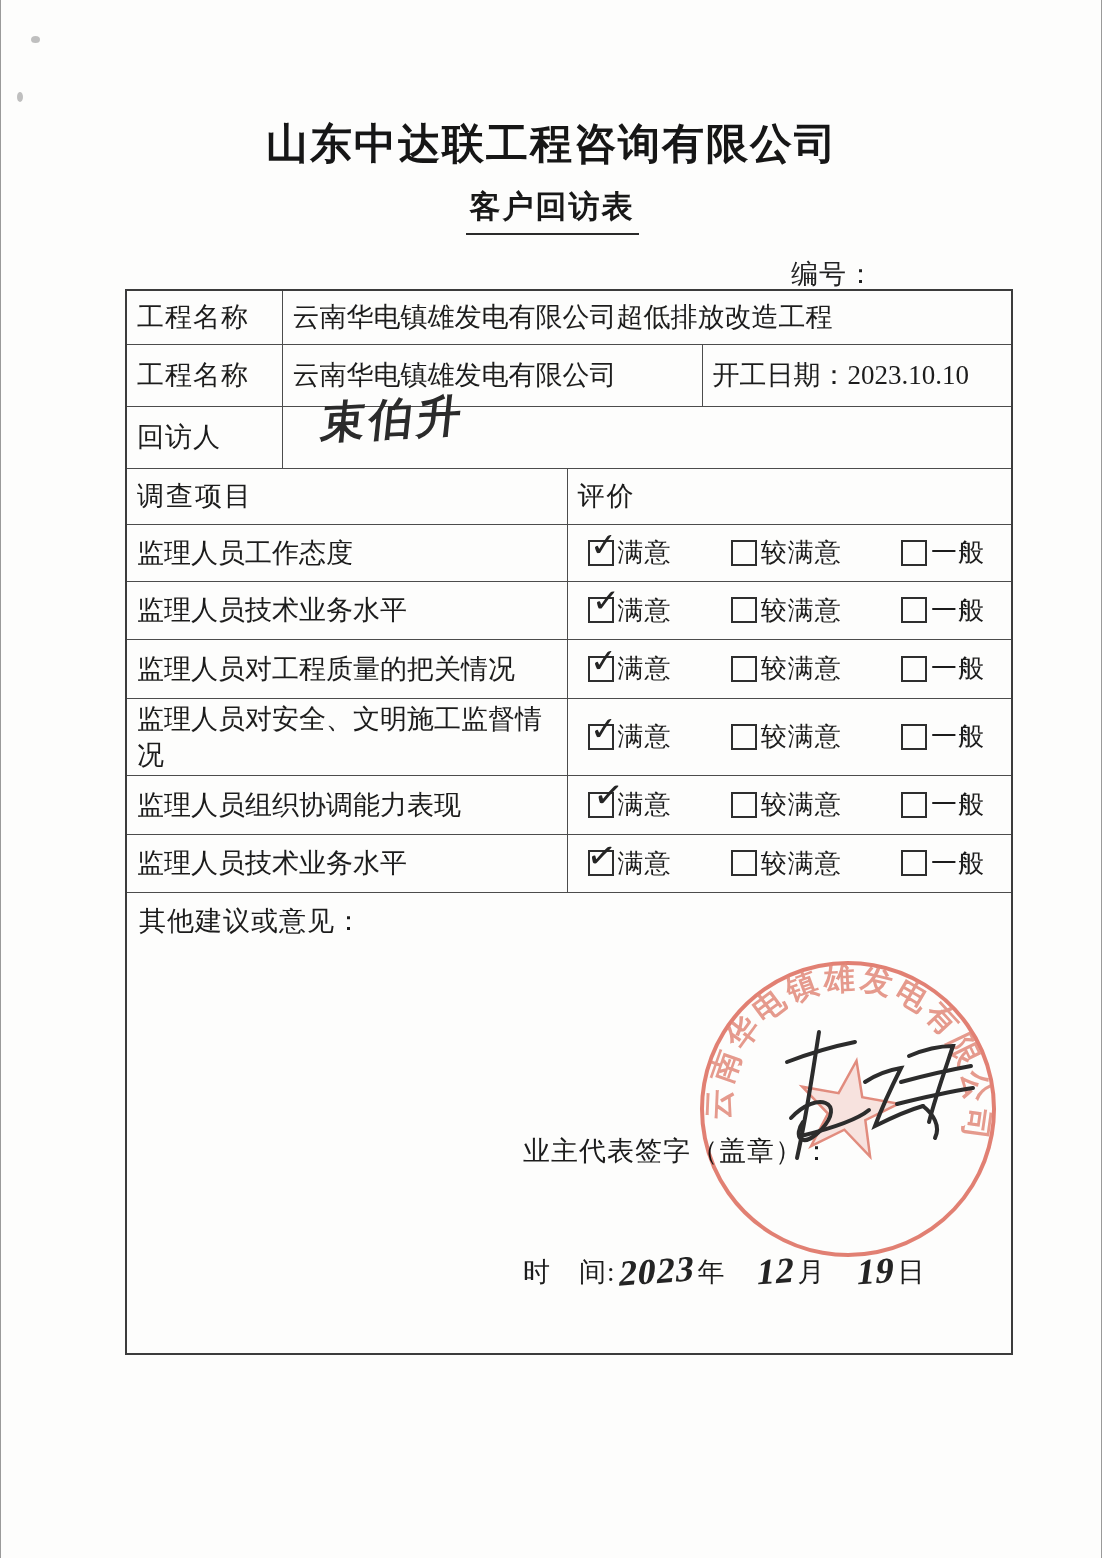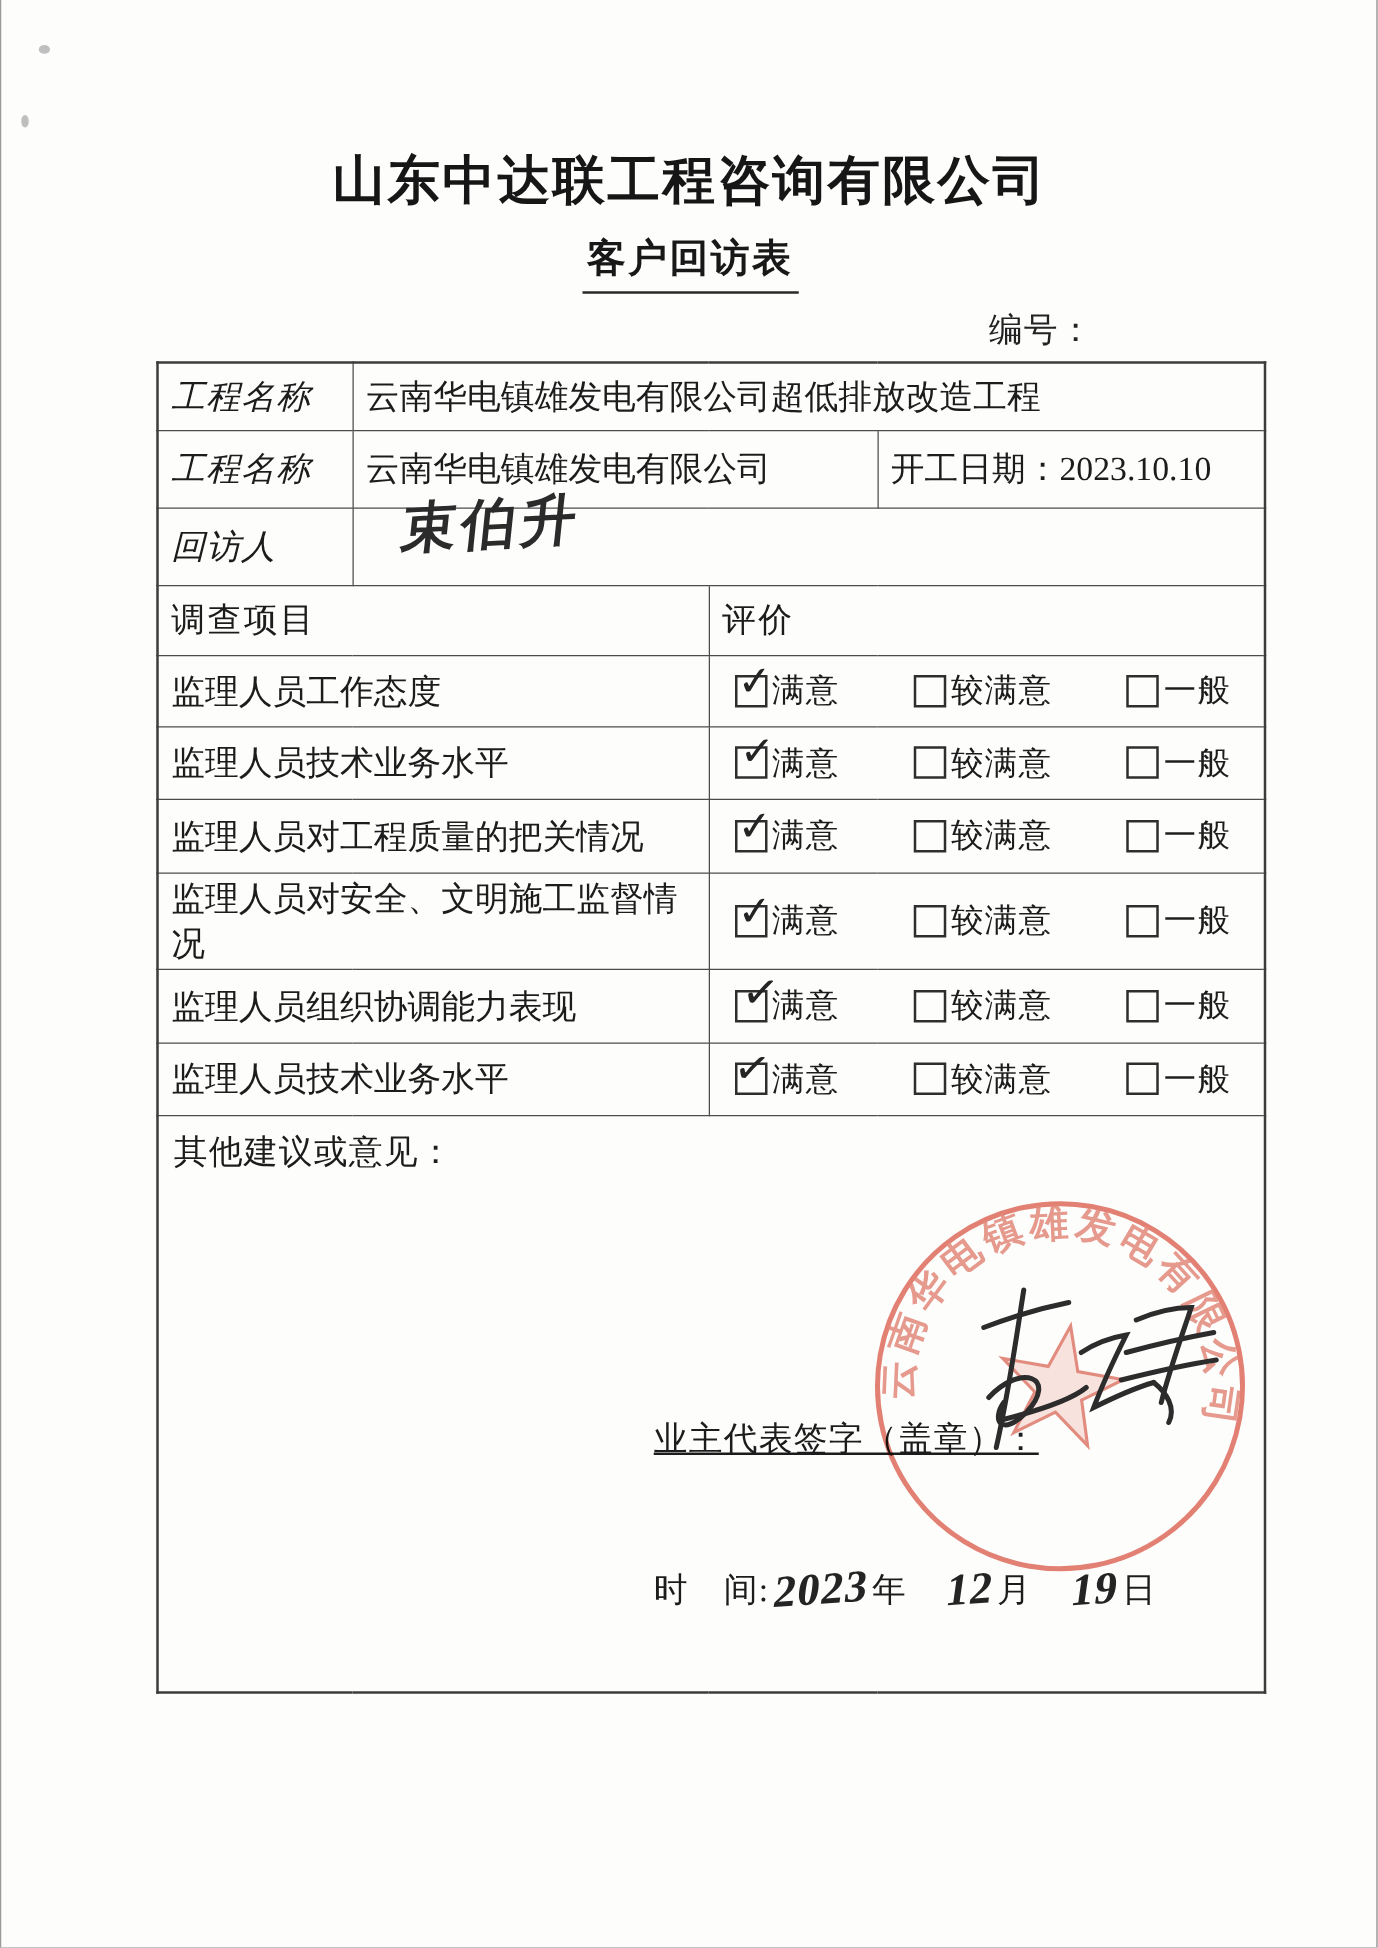--- a/index.html
+++ b/index.html
@@ -11,32 +11,32 @@
   .speck{position:absolute;background:#8d8d8d;border-radius:50%;opacity:.55;}
   .company-title{
     position:absolute;top:116px;left:0;width:1102px;text-align:center;
     font-size:42px;font-weight:bold;letter-spacing:2px;color:#161616;
   }
   .form-title-wrap{position:absolute;top:186px;left:0;width:1102px;text-align:center;}
   .form-title{
     display:inline-block;font-size:31px;font-weight:bold;letter-spacing:2px;
     border-bottom:2.5px solid #2a2a2a;padding:0 4px 5px 4px;color:#181818;
   }
-  .serial{position:absolute;top:246px;left:790px;font-size:27px;letter-spacing:1px;color:#222;}
+  .serial{position:absolute;top:256px;left:790px;font-size:27px;letter-spacing:1px;color:#222;}
 
   table.form-table{
     position:absolute;left:124px;top:289px;width:886px;
     border-collapse:collapse;table-layout:fixed;
   }
   table.form-table td{
     border:1.6px solid #4c4c4c;padding:2px 10px;font-size:27px;color:#1c1c1c;
     overflow:hidden;vertical-align:middle;
   }
   table.form-table{border:2.5px solid #3c3c3c;}
-  td.lbl{padding-left:14px;letter-spacing:1px;font-style:italic;}
+  td.lbl{padding-left:14px;letter-spacing:1px;}
   td.hdr{text-align:left;letter-spacing:2px;}
   td.item{padding-left:12px;letter-spacing:0;font-size:26px;}
   .rating-cell{padding:0 26px 0 20px !important;}
   .opts{display:flex;justify-content:space-between;align-items:center;width:100%;}
   .opt{display:flex;align-items:center;gap:4px;}
   .cb{
     position:relative;width:22px;height:22px;border:2px solid #2e2e2e;
     display:inline-block;background:#fdfdfc;flex:none;
   }
   .tick{
@@ -49,21 +49,21 @@
   tbody tr:nth-child(9) .cb.checked .tick{transform:rotate(6deg) translate(3px,-3px);font-size:36px;}
   tbody tr:nth-child(10) .cb.checked .tick{transform:rotate(8deg) translate(-3px,1px);font-size:35px;}
   .opt-label{font-size:26px;letter-spacing:1px;white-space:nowrap;}
 
   .visitor-sign{
     position:absolute;left:320px;top:398px;font-size:44px;font-weight:600;color:#2b2b2b;
     transform:rotate(-3deg) skewX(-9deg);letter-spacing:4px;line-height:1;
   }
   .comments-cell{position:relative;vertical-align:top !important;}
   .comments-label{position:absolute;left:12px;top:10px;font-size:27px;letter-spacing:1px;}
-  .sign-line{position:absolute;left:396px;top:240px;font-size:27px;letter-spacing:1px;white-space:nowrap;text-decoration:underline;}
+  .sign-line{position:absolute;left:396px;top:240px;font-size:27px;letter-spacing:1px;white-space:nowrap;}
   .time-line{position:absolute;left:396px;top:358px;font-size:27px;letter-spacing:1px;white-space:nowrap;}
   .hw{
     display:inline-block;font-size:36px;font-weight:600;color:#242424;
     transform:rotate(-4deg) skewX(-12deg);margin:0 3px;line-height:1;position:relative;top:2px;
   }
   .seal{position:absolute;left:688px;top:952px;mix-blend-mode:multiply;}
   .owner-sig{position:absolute;left:772px;top:1018px;z-index:5;}
 </style>
 </head>
 <body>

